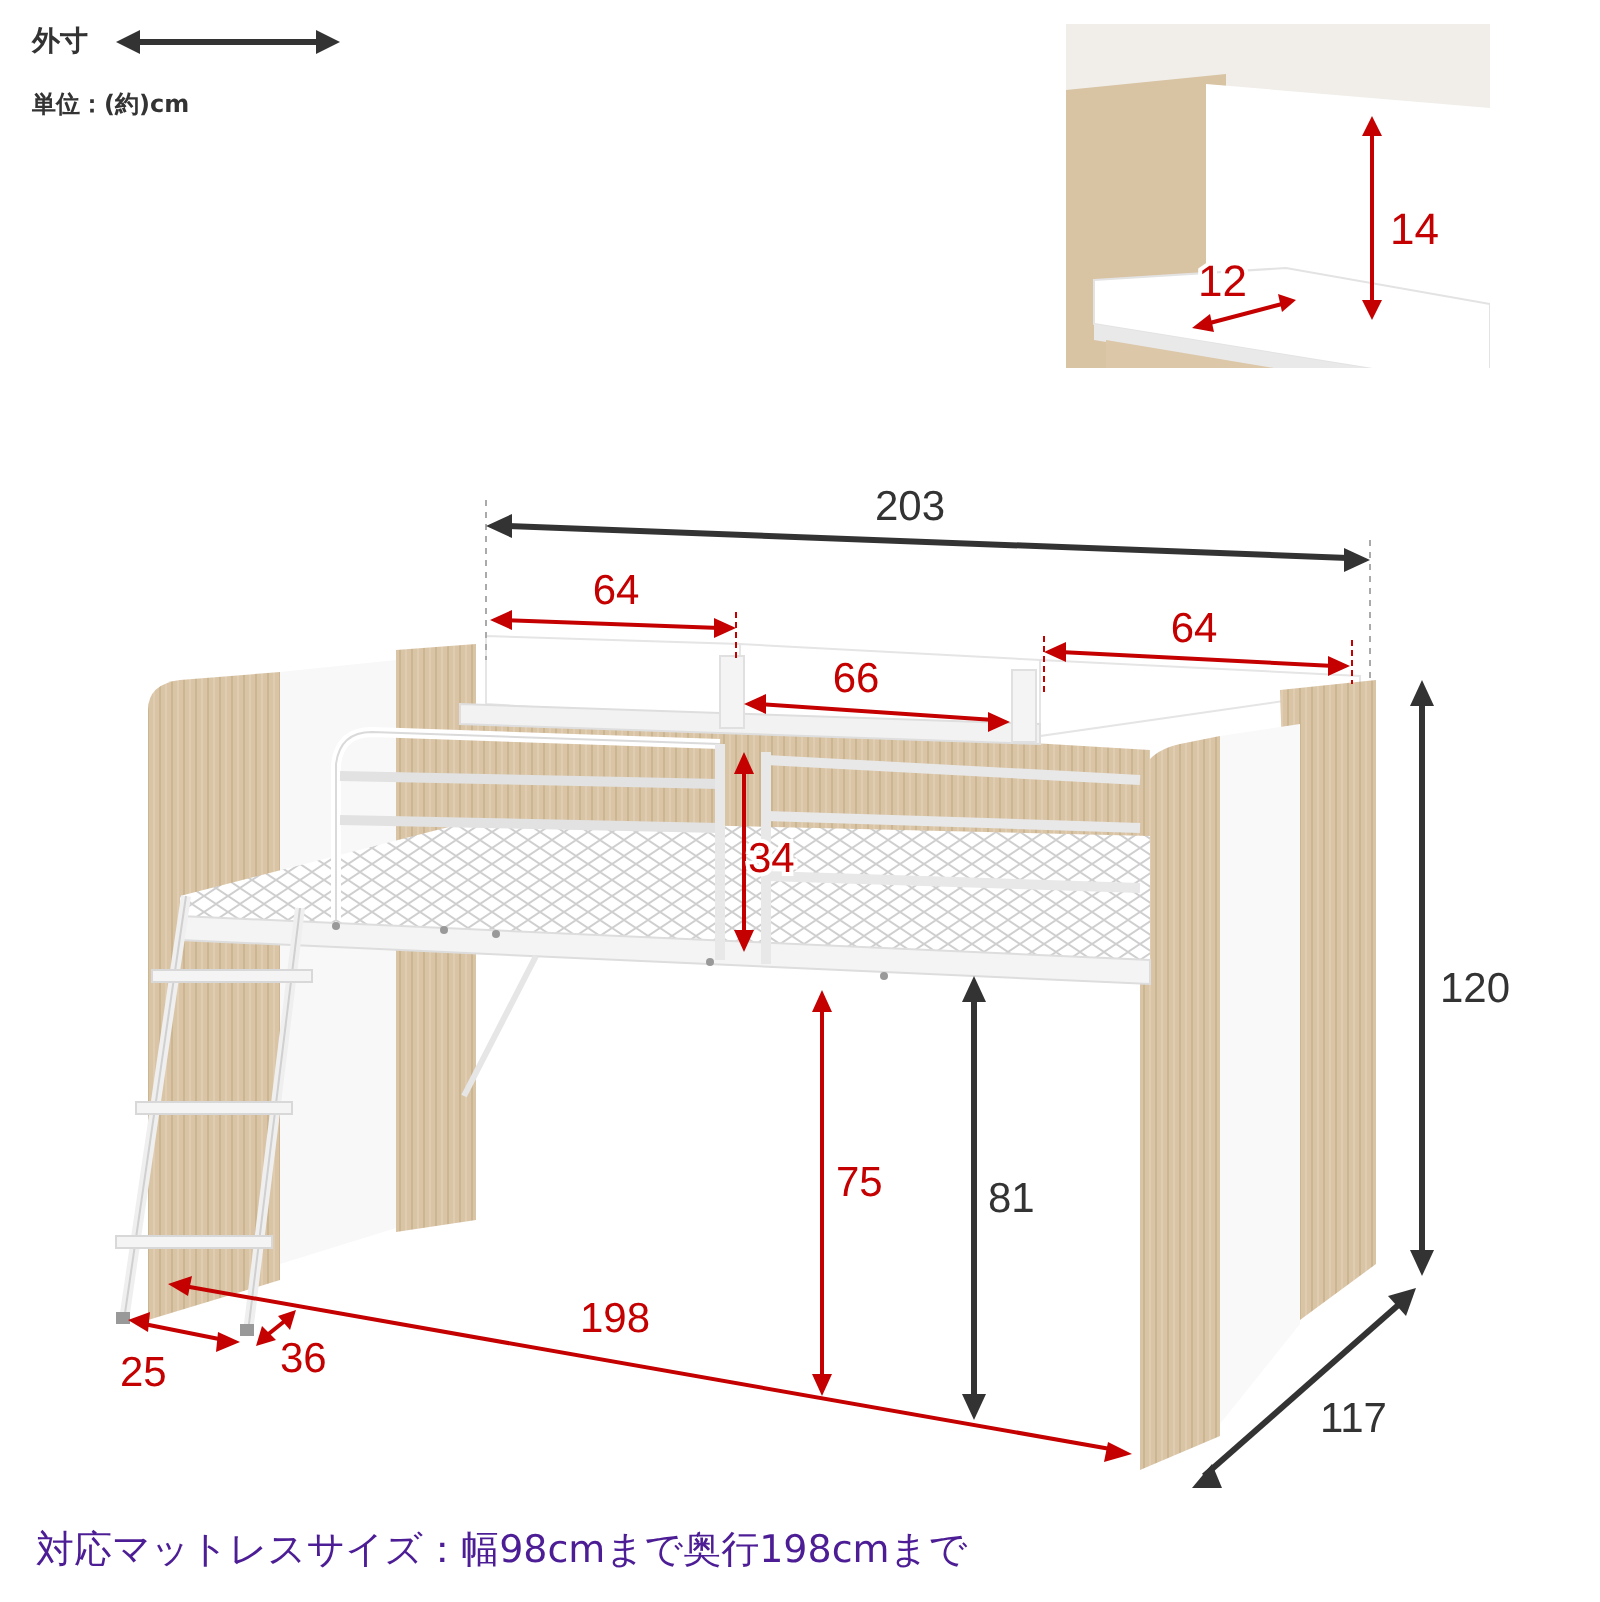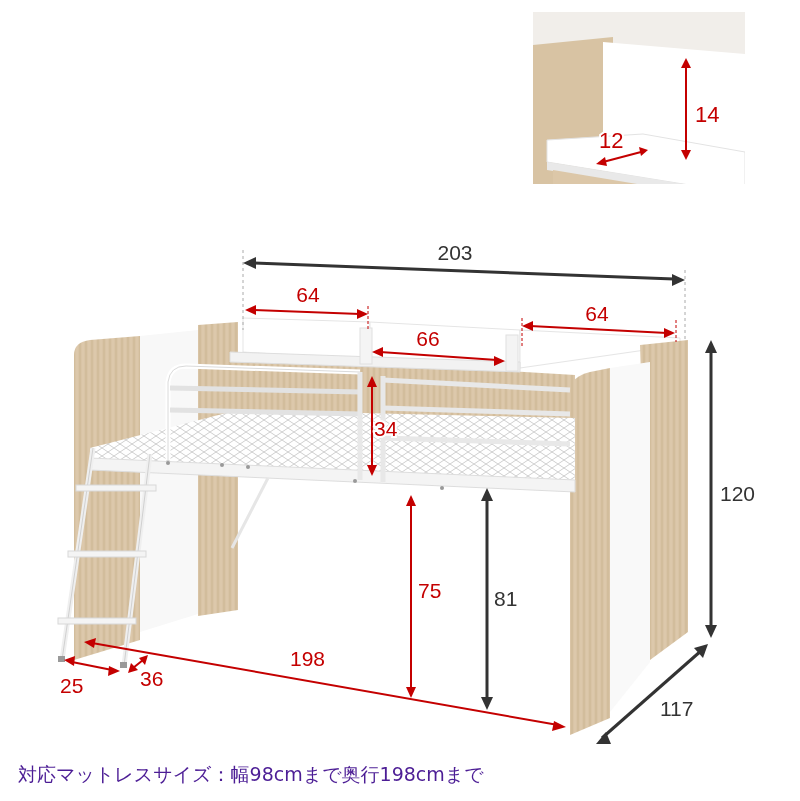--- a/index.html
+++ b/index.html
@@ -13,20 +13,29 @@
     .unit { font-size: 12px; font-weight: bold; color: #333; margin-top: 10px; }
     .inset { position: absolute; left: 533px; top: 12px; width: 212px; height: 172px; overflow: hidden; }
     .main { position: absolute; left: 0; top: 0; }
     .footer { position: absolute; left: 18px; top: 762px; font-size: 19px; color: #4c1d95; white-space: nowrap; }
     svg text { font-family: "Liberation Sans", sans-serif; }
   </style>
 </head>
 <body>
 
 <div class="legend">
+  <div class="legend-row">
+    <span class="legend-label outer">外寸</span>
+    <svg width="112" height="14">
+      <line x1="8" y1="7" x2="104" y2="7" stroke="#333" stroke-width="3"></line>
+      <polygon points="0,7 12,1 12,13" fill="#333"></polygon>
+      <polygon points="112,7 100,1 100,13" fill="#333"></polygon>
+    </svg>
+  </div>
+  <div class="unit">単位：(約)cm</div>
 </div>
 
 <div class="inset">
   <svg width="212" height="212" viewBox="0 0 212 212">
     <rect x="0" y="0" width="212" height="212" fill="#efece7"></rect>
     <rect x="0" y="0" width="212" height="50" fill="#f1eeea"></rect>
 
     <polygon points="0,33 80,25 80,212 0,212" fill="#d8c3a3"></polygon>
 
     <polygon points="70,30 212,42 212,170 70,148" fill="#ffffff"></polygon>

